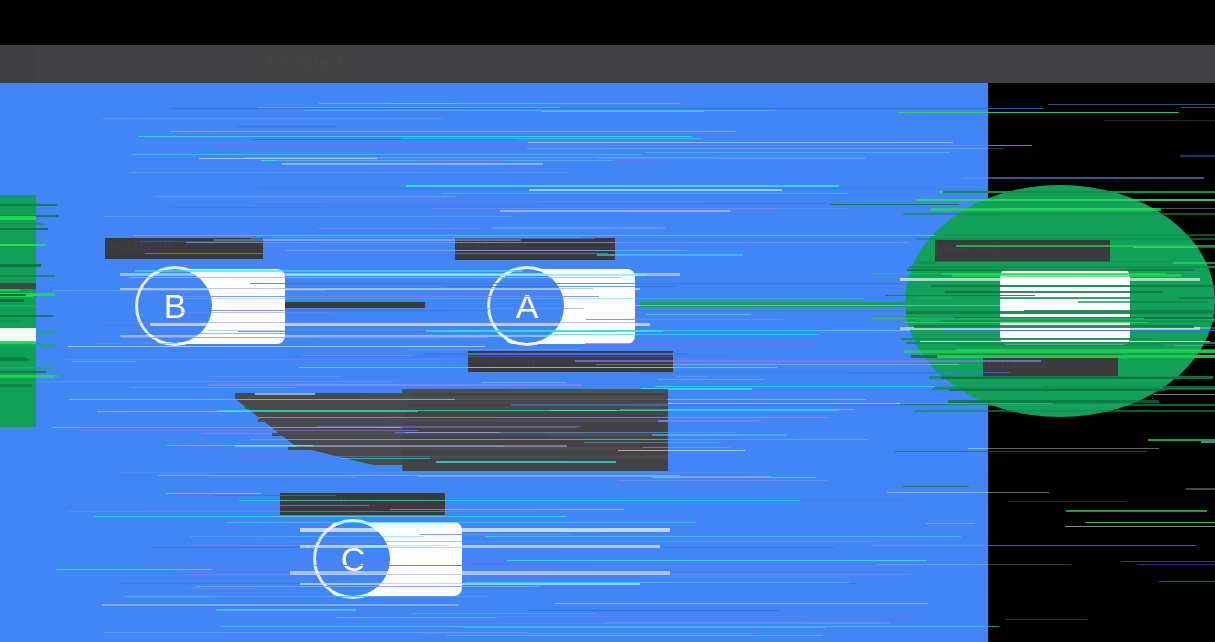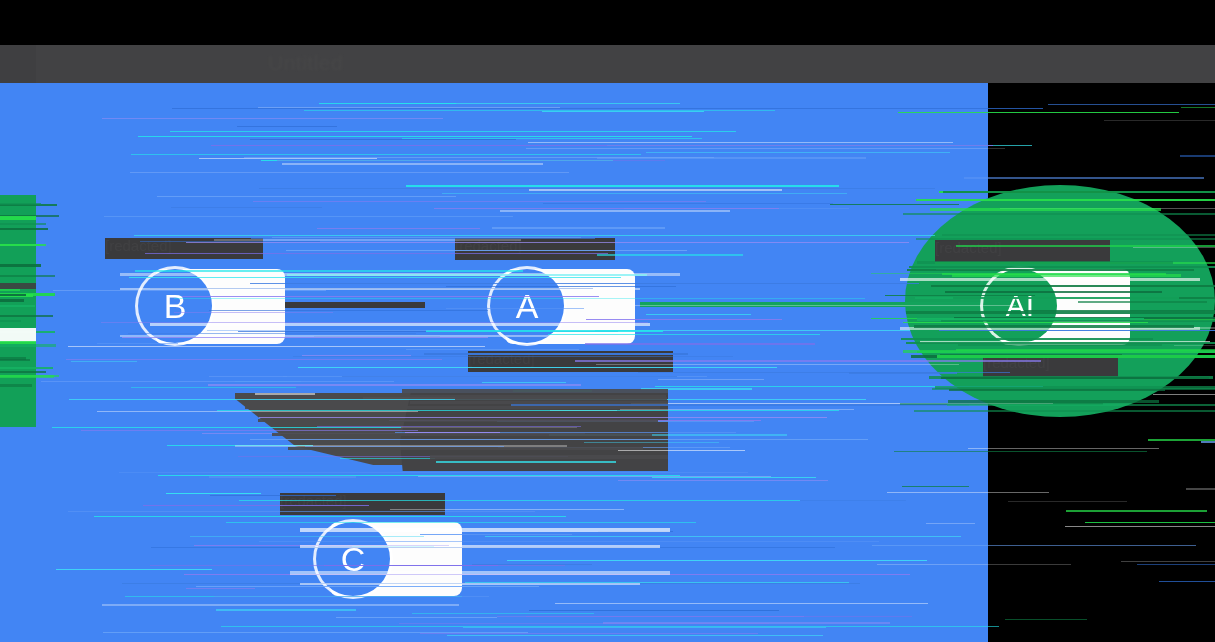--- a/index.html
+++ b/index.html
@@ -102,23 +102,20 @@
     <div class="redact-block2"></div>
 
     <div class="node blue node-b">
       <span>B</span>
     </div>
     <div class="node blue node-a">
       <span>A</span>
     </div>
     <div class="node blue node-c">
       <span>C</span>
-    </div>
-    <div class="node green node-ai">
-      <span>AI</span>
     </div>
 
     <div id="glitch">
         <div class="scan" style="left: 210.186px; top: 412px; width: 126px; height: 1px; background: rgb(47, 111, 216); opacity: 0.718273;"></div>
         <div class="scan" style="left: 305.309px; top: 363px; width: 199px; height: 1px; background: rgb(47, 111, 216); opacity: 0.792033;"></div>
         <div class="scan" style="left: 406.489px; top: 266px; width: 173px; height: 1px; background: rgb(107, 164, 248); opacity: 0.511331;"></div>
         <div class="scan" style="left: 215.927px; top: 526px; width: 140px; height: 2px; background: rgb(63, 216, 245); opacity: 0.66034;"></div>
         <div class="scan" style="left: 936.484px; top: 186px; width: 142px; height: 1px; background: rgba(255, 255, 255, 0.6); opacity: 0.67927;"></div>
         <div class="scan" style="left: 511.19px; top: 321px; width: 458px; height: 2px; background: rgb(58, 122, 224); opacity: 0.65753;"></div>
         <div class="scan" style="left: 207.703px; top: 301px; width: 373px; height: 2px; background: rgb(155, 140, 245); opacity: 0.608145;"></div>

